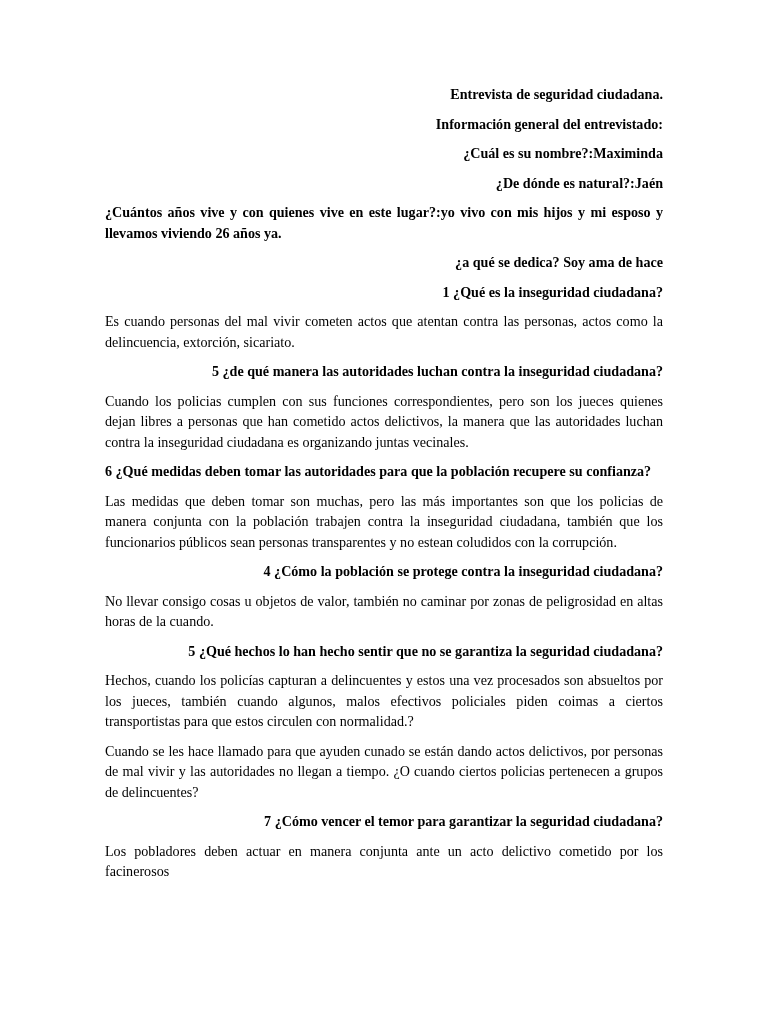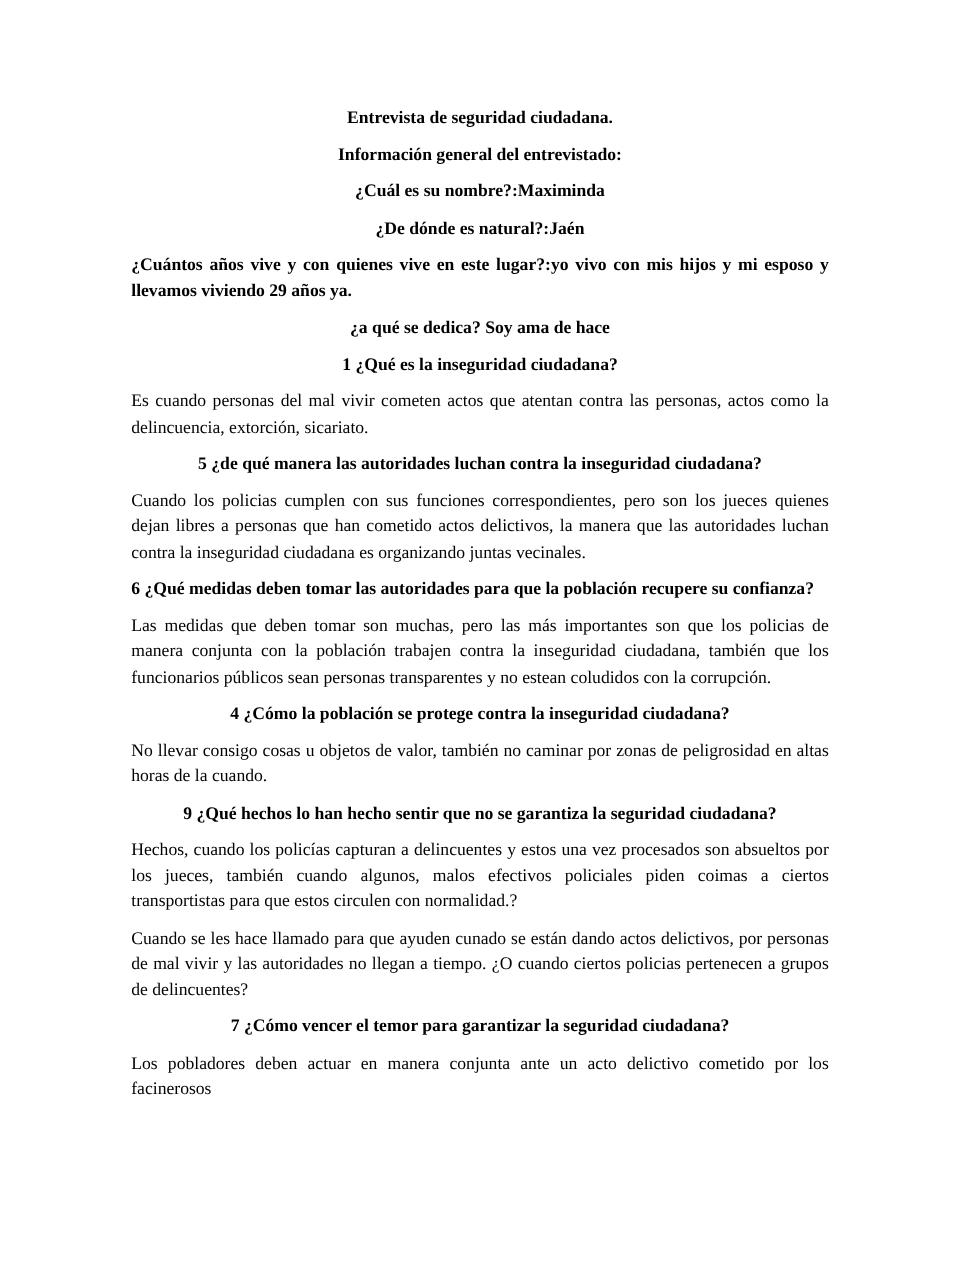--- a/index.html
+++ b/index.html
@@ -43,21 +43,21 @@
   .block.heading {
     font-weight: bold;
   }
 
   .block.answer {
     font-weight: normal;
   }
 
   
   .block.single {
-    text-align: center;
+    text-align: right;
   }
 
   .block.last {
     margin-bottom: 0;
   }
 </style>
 </head>
 <body>
 
 <div class="page">
@@ -65,37 +65,37 @@
 
     <p class="block heading single">Entrevista de seguridad ciudadana.</p>
 
     <p class="block heading single">Información general del entrevistado:</p>
 
     <p class="block heading single">¿Cuál es su nombre?:Maximinda</p>
 
     <p class="block heading single">¿De dónde es natural?:Jaén</p>
 
 
-    <p class="block heading">¿Cuántos años vive y con quienes vive en este lugar?:yo vivo con mis hijos y mi esposo y llevamos viviendo 29 años ya.</p>
+    <p class="block heading">¿Cuántos años vive y con quienes vive en este lugar?:yo vivo con mis hijos y mi esposo y llevamos viviendo 26 años ya.</p>
 
     <p class="block heading single">¿a qué se dedica? Soy ama de hace</p>
 
     <p class="block heading single">1 ¿Qué es la inseguridad ciudadana?</p>
     <p class="block answer">Es cuando personas del mal vivir cometen actos que atentan contra las personas, actos como la delincuencia, extorción, sicariato.</p>
 
     <p class="block heading single">5 ¿de qué manera las autoridades luchan contra la inseguridad ciudadana?</p>
     <p class="block answer">Cuando los policias cumplen con sus funciones correspondientes, pero son los jueces quienes dejan libres a personas que han cometido actos delictivos, la manera que las autoridades luchan contra la inseguridad ciudadana es organizando juntas vecinales.</p>
 
     <p class="block heading">6 ¿Qué medidas deben tomar las autoridades para que la población recupere su confianza?</p>
     <p class="block answer">Las medidas que deben tomar son muchas, pero las más importantes son que los policias de manera conjunta con la población trabajen contra la inseguridad ciudadana, también que los funcionarios públicos sean personas transparentes y no estean coludidos con la corrupción.</p>
 
     <p class="block heading single">4 ¿Cómo la población se protege contra la inseguridad ciudadana?</p>
     <p class="block answer">No llevar consigo cosas u objetos de valor, también no caminar por zonas de peligrosidad en altas horas de la cuando.</p>
 
-    <p class="block heading single">9 ¿Qué hechos lo han hecho sentir que no se garantiza la seguridad ciudadana?</p>
+    <p class="block heading single">5 ¿Qué hechos lo han hecho sentir que no se garantiza la seguridad ciudadana?</p>
     <p class="block answer">Hechos, cuando los policías capturan a delincuentes y estos una vez procesados son absueltos por los jueces, también cuando algunos, malos efectivos policiales piden coimas a ciertos transportistas para que estos circulen con normalidad.?</p>
 
     <p class="block answer">Cuando se les hace llamado para que ayuden cunado se están dando actos delictivos, por personas de mal vivir y las autoridades no llegan a tiempo. ¿O cuando ciertos policias pertenecen a grupos de delincuentes?</p>
 
     <p class="block heading single">7 ¿Cómo vencer el temor para garantizar la seguridad ciudadana?</p>
     <p class="block answer last">Los pobladores deben actuar en manera conjunta ante un acto delictivo cometido por los facinerosos</p>
 
   </div>
 </div>
 

